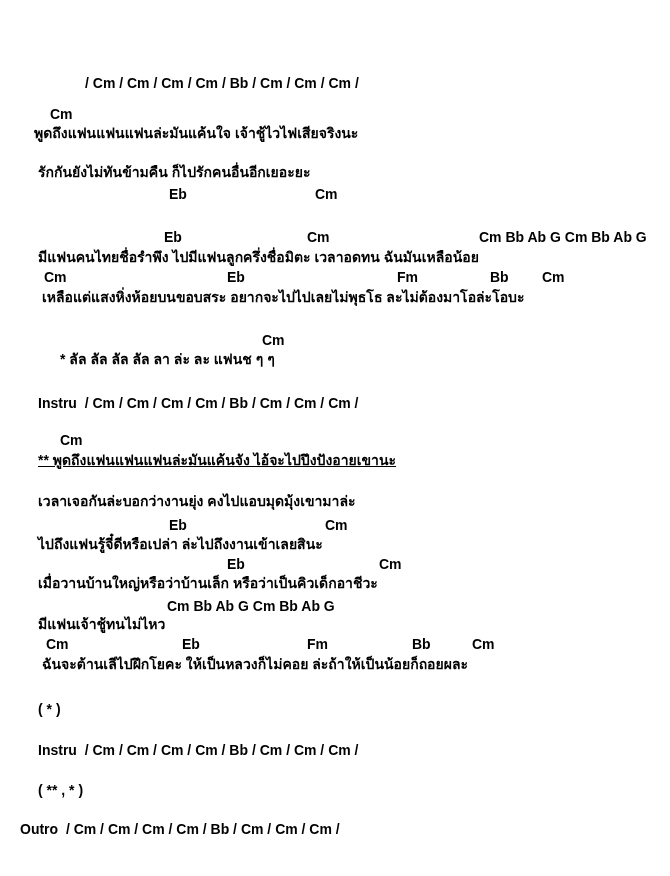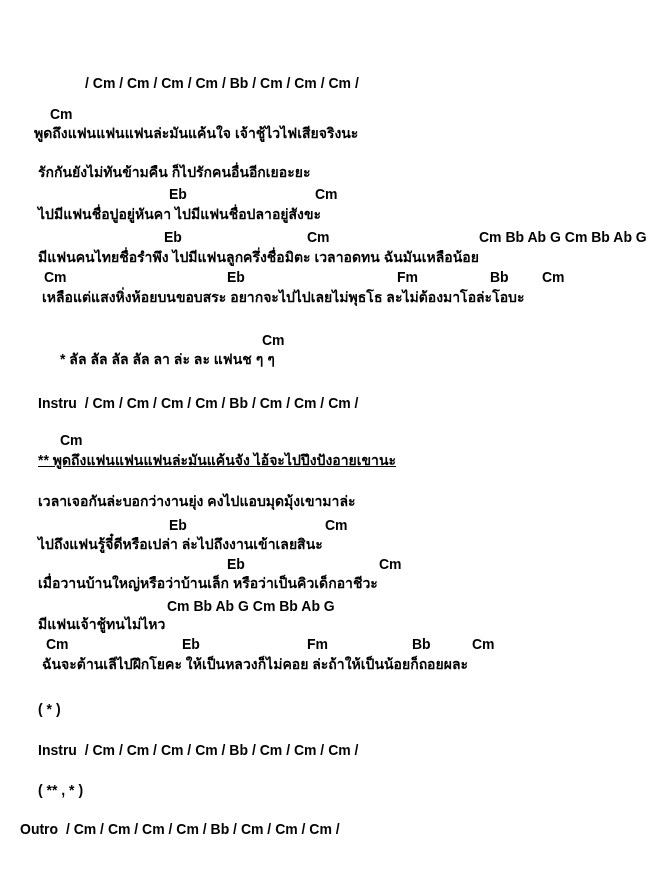--- a/index.html
+++ b/index.html
@@ -37,21 +37,20 @@
 </style>
 </head>
 <body>
 
 <main id="sheet">
     <div class="line" style="top: 65px; left: 85px; margin-top: 9px;">/ Cm / Cm / Cm / Cm / Bb / Cm / Cm / Cm /</div>
     <div class="line chords-line" style="top: 105px;"><span class="chord" style="left: 38px;">Cm</span></div>
     <div class="line" style="top: 124px; left: 26px; margin-left: 8px;">พูดถึงแฟนแฟนแฟนล่ะมันแค้นใจ เจ้าชู้ไวไฟเสียจริงนะ</div>
     <div class="line" style="top: 163px; left: 38px;">รักกันยังไม่ทันข้ามคืน ก็ไปรักคนอื่นอีกเยอะยะ</div>
     <div class="line chords-line" style="top: 185px;"><span class="chord" style="left: 157px;">Eb</span><span class="chord" style="left: 303px;">Cm</span></div>
-    <div class="line" style="top: 205px; left: 38px;">ไปมีแฟนชื่อปูอยู่หันคา ไปมีแฟนชื่อปลาอยู่สังขะ</div>
     <div class="line chords-line" style="top: 228px;"><span class="chord" style="left: 152px;">Eb</span><span class="chord" style="left: 295px;">Cm</span><span class="chord" style="left: 467px;">Cm Bb Ab G Cm Bb Ab G</span></div>
     <div class="line" style="top: 248px; left: 38px;">มีแฟนคนไทยชื่อรำพึง ไปมีแฟนลูกครึ่งชื่อมิตะ เวลาอดทน ฉันมันเหลือน้อย</div>
     <div class="line chords-line" style="top: 268px;"><span class="chord" style="left: 32px;">Cm</span><span class="chord" style="left: 215px;">Eb</span><span class="chord" style="left: 385px;">Fm</span><span class="chord" style="left: 478px;">Bb</span><span class="chord" style="left: 530px;">Cm</span></div>
     <div class="line" style="top: 288px; left: 42px;">เหลือแต่แสงหิ่งห้อยบนขอบสระ อยากจะไปไปเลยไม่พุธโธ ละไม่ต้องมาโอล่ะโอบะ</div>
     <div class="line chords-line" style="top: 331px;"><span class="chord" style="left: 250px;">Cm</span></div>
     <div class="line" style="top: 350px; left: 60px;">* ลัล ลัล ลัล ลัล ลา ล่ะ ละ แฟนช ๆ ๆ</div>
     <div class="line" style="top: 394px; left: 38px;">Instru  / Cm / Cm / Cm / Cm / Bb / Cm / Cm / Cm /</div>
     <div class="line chords-line" style="top: 431px;"><span class="chord" style="left: 48px;">Cm</span></div>
     <div class="line" style="top: 451px; left: 38px; text-decoration: underline;">** พูดถึงแฟนแฟนแฟนล่ะมันแค้นจัง ไอ้จะไปปึงปังอายเขานะ</div>
     <div class="line" style="top: 492px; left: 38px;">เวลาเจอกันล่ะบอกว่างานยุ่ง คงไปแอบมุดมุ้งเขามาล่ะ</div>

